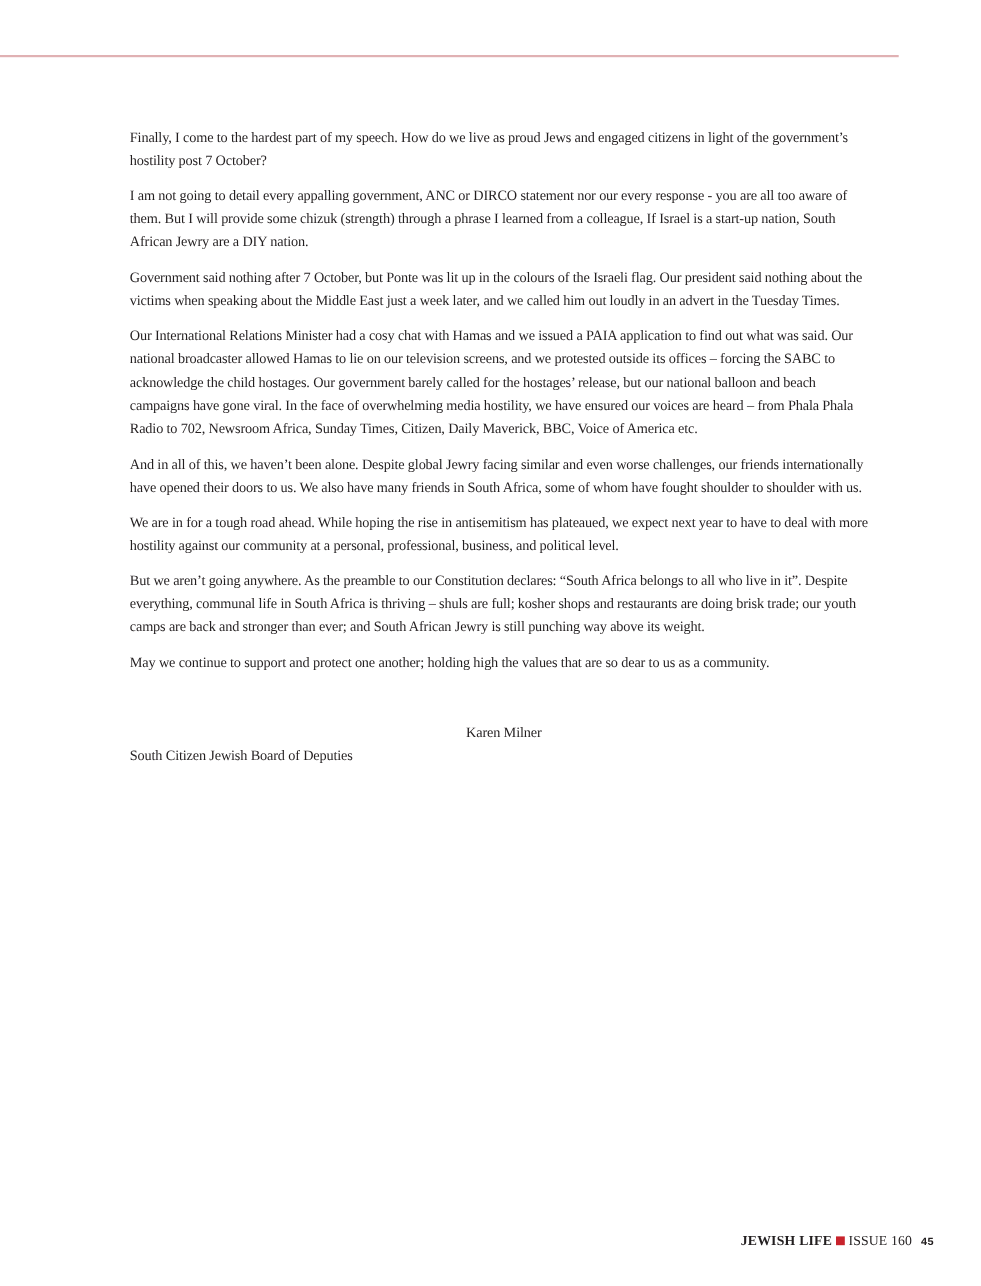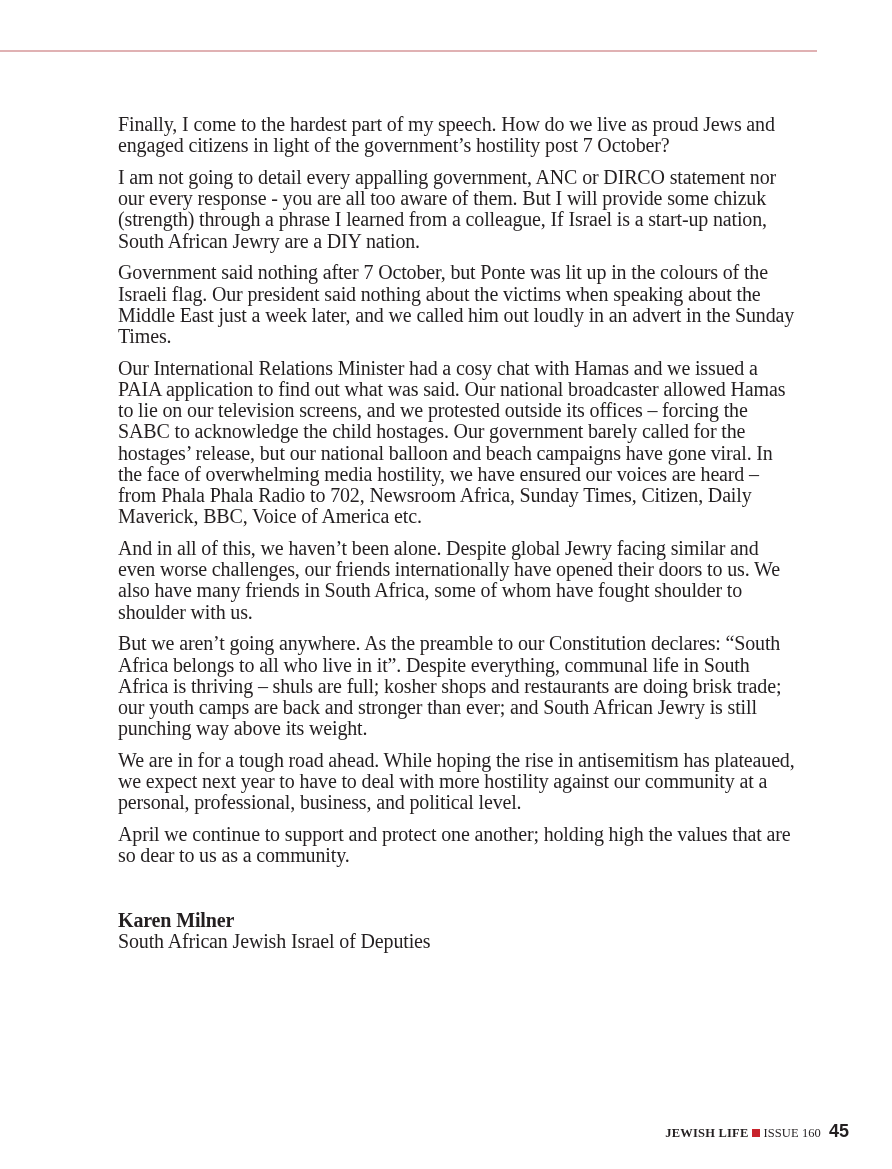--- a/index.html
+++ b/index.html
@@ -4,60 +4,60 @@
 <style>
   html, body { margin: 0; padding: 0; background: #ffffff; }
   body { width: 892px; height: 1169px; position: relative; overflow: hidden; }
   .top-rule {
     position: absolute; left: 0; top: 50px; width: 817px; height: 2px;
     background: #e0b1b3;
   }
   .article {
     position: absolute; left: 118px; top: 114px; width: 680px;
     font-family: "Liberation Serif", "DejaVu Serif", serif;
-    font-size: 20px; line-height: 21.2px; color: #231f20;
+    font-size: 13px; line-height: 21.2px; color: #231f20;
     letter-spacing: -0.15px;
   }
   .article p { margin: 0 0 10.6px 0; }
   .signature { margin-top: 43px; }
   .signature div { margin: 0; }
-  .sig-name { font-weight: bold; }
+  .sig-name { font-weight: normal; text-align: center; }
   .footer {
     position: absolute; top: 1121px; left: 0; width: 849px;
     text-align: right;
     font-family: "Liberation Serif", "DejaVu Serif", serif;
     font-size: 12.5px; color: #231f20; white-space: nowrap;
   }
   .footer .mag { font-weight: bold; letter-spacing: 0.2px; margin-left: 44px; }
   .footer .square {
     display: inline-block; width: 8px; height: 8px; background: #c8232c;
     margin: 0 3px 0 4px; vertical-align: 0px;
   }
   .footer .issue { letter-spacing: 0.1px; }
   .footer .page-num {
-    font-family: Liberation Sans, sans-serif;
-    font-weight: bold; font-size: 18px; margin-left: 8px;
+    font-family: Liberation Mono, monospace;
+    font-weight: bold; font-size: 10px; margin-left: 8px;
   }
 </style>
 </head>
 <body>
 
 <div class="top-rule"></div>
 
 <div class="article">
   <p>Finally, I come to the hardest part of my speech. How do we live as proud Jews and engaged citizens in light of the government’s hostility post 7 October?</p>
   <p>I am not going to detail every appalling government, ANC or DIRCO statement nor our every response - you are all too aware of them. But I will provide some chizuk (strength) through a phrase I learned from a colleague, If Israel is a start-up nation, South African Jewry are a DIY nation.</p>
-  <p>Government said nothing after 7 October, but Ponte was lit up in the colours of the Israeli flag. Our president said nothing about the victims when speaking about the Middle East just a week later, and we called him out loudly in an advert in the Sunday Times.</p>
+  <p>Government said nothing after 7 October, but Ponte was lit up in the colours of the Israeli flag. Our president said nothing about the victims when speaking about the Middle East just a week later, and we called him out loudly in an advert in the Tuesday Times.</p>
   <p>Our International Relations Minister had a cosy chat with Hamas and we issued a PAIA application to find out what was said. Our national broadcaster allowed Hamas to lie on our television screens, and we protested outside its offices – forcing the SABC to acknowledge the child hostages. Our government barely called for the hostages’ release, but our national balloon and beach campaigns have gone viral. In the face of overwhelming media hostility, we have ensured our voices are heard – from Phala Phala Radio to 702, Newsroom Africa, Sunday Times, Citizen, Daily Maverick, BBC, Voice of America etc.</p>
   <p>And in all of this, we haven’t been alone. Despite global Jewry facing similar and even worse challenges, our friends internationally have opened their doors to us. We also have many friends in South Africa, some of whom have fought shoulder to shoulder with us.</p>
+  <p>We are in for a tough road ahead. While hoping the rise in antisemitism has plateaued, we expect next year to have to deal with more hostility against our community at a personal, professional, business, and political level.</p>
   <p>But we aren’t going anywhere. As the preamble to our Constitution declares: “South Africa belongs to all who live in it”. Despite everything, communal life in South Africa is thriving – shuls are full; kosher shops and restaurants are doing brisk trade; our youth camps are back and stronger than ever; and South African Jewry is still punching way above its weight.</p>
-  <p>We are in for a tough road ahead. While hoping the rise in antisemitism has plateaued, we expect next year to have to deal with more hostility against our community at a personal, professional, business, and political level.</p>
-  <p>April we continue to support and protect one another; holding high the values that are so dear to us as a community.</p>
+  <p>May we continue to support and protect one another; holding high the values that are so dear to us as a community.</p>
 
   <div class="signature">
     <div class="sig-name">Karen Milner</div>
-    <div>South African Jewish Israel of Deputies</div>
+    <div>South Citizen Jewish Board of Deputies</div>
   </div>
 </div>
 
 <div class="footer">
   <span class="mag">JEWISH LIFE</span><span class="square"></span><span class="issue">ISSUE 160</span><span class="page-num">45</span>
 </div>
 
 </body></html>

